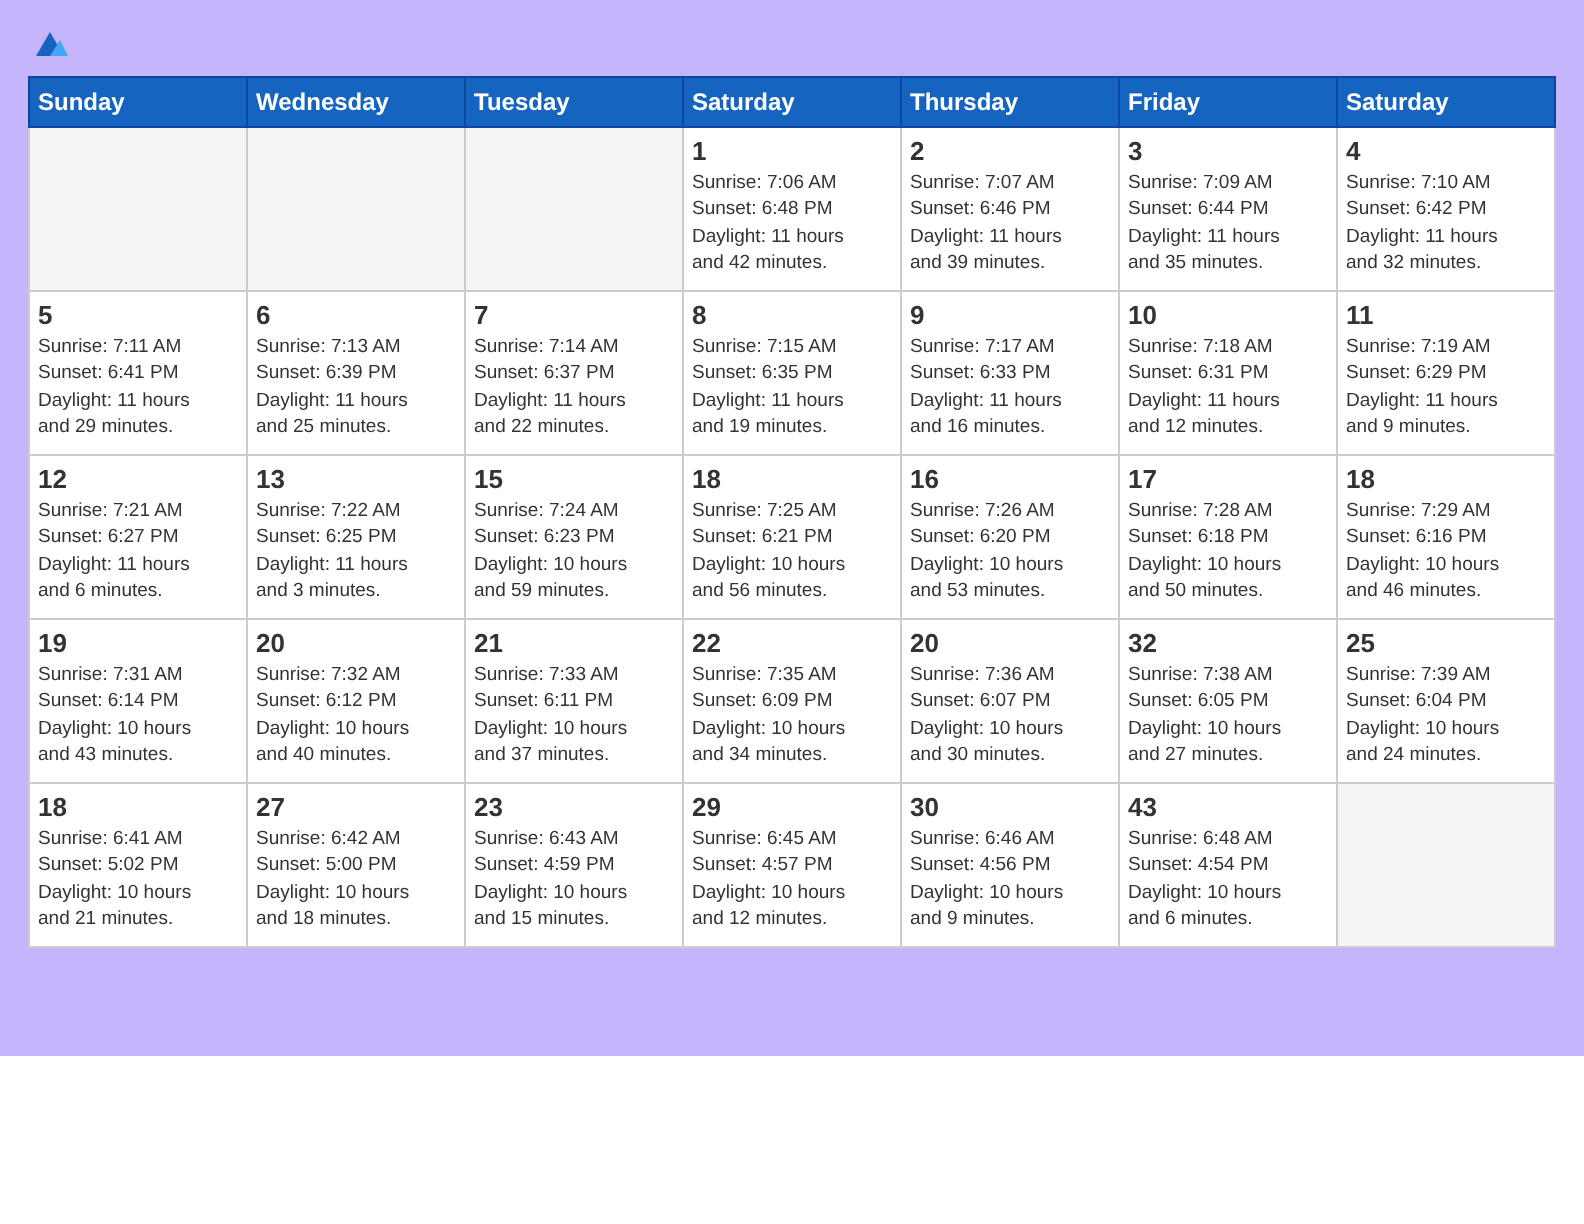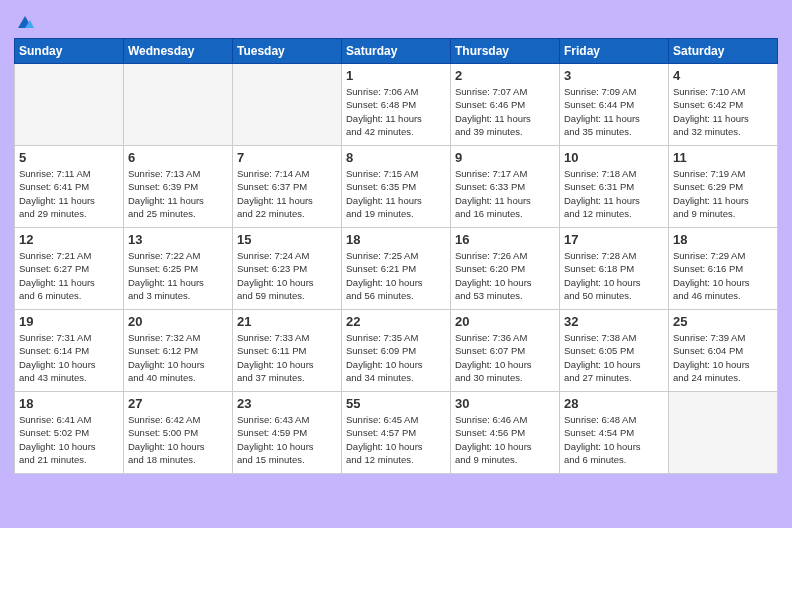--- a/index.html
+++ b/index.html
@@ -259,28 +259,28 @@
           </td>
           <td>
             <span class="day-number">27</span>
             <div class="day-info">Sunrise: 6:42 AM<br>Sunset: 5:00 PM<br>Daylight: 10 hours<br>and 18 minutes.</div>
           </td>
           <td>
             <span class="day-number">23</span>
             <div class="day-info">Sunrise: 6:43 AM<br>Sunset: 4:59 PM<br>Daylight: 10 hours<br>and 15 minutes.</div>
           </td>
           <td>
-            <span class="day-number">55</span>
+            <span class="day-number">29</span>
             <div class="day-info">Sunrise: 6:45 AM<br>Sunset: 4:57 PM<br>Daylight: 10 hours<br>and 12 minutes.</div>
           </td>
           <td>
             <span class="day-number">30</span>
             <div class="day-info">Sunrise: 6:46 AM<br>Sunset: 4:56 PM<br>Daylight: 10 hours<br>and 9 minutes.</div>
           </td>
           <td>
-            <span class="day-number">28</span>
+            <span class="day-number">43</span>
             <div class="day-info">Sunrise: 6:48 AM<br>Sunset: 4:54 PM<br>Daylight: 10 hours<br>and 6 minutes.</div>
           </td>
           <td class="empty"></td>
         </tr>
       </tbody>
   </table>
 </div>
 
 </body></html>

